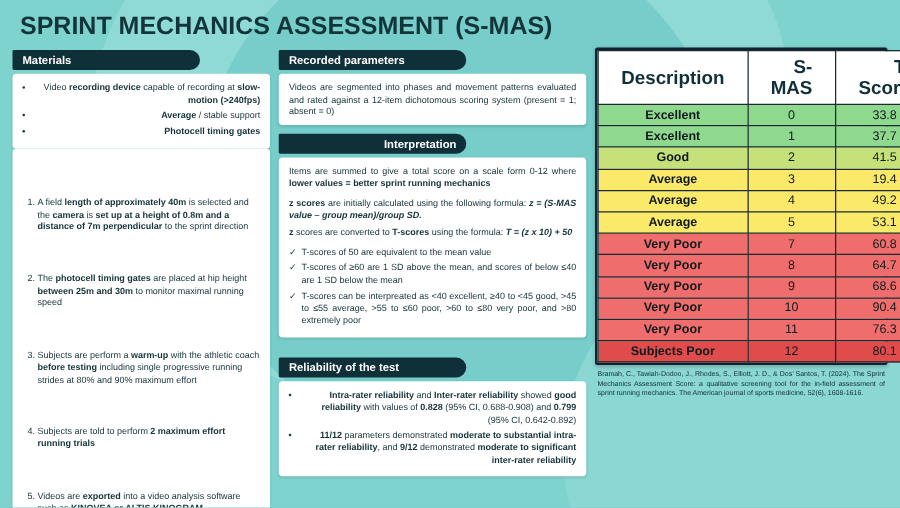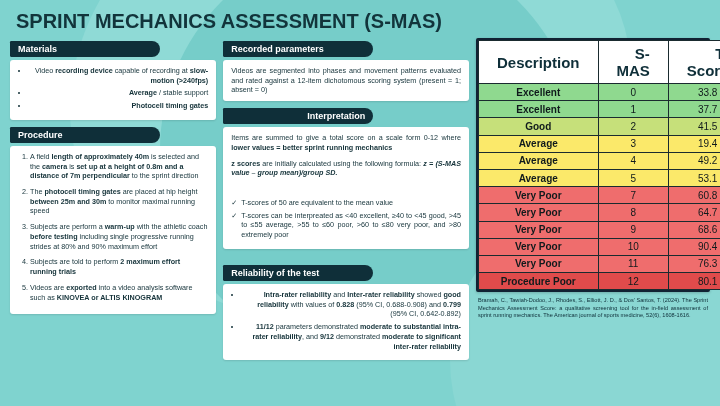--- a/index.html
+++ b/index.html
@@ -49,28 +49,28 @@
     border-radius:2px 14px 14px 2px; margin-bottom:3px;
   }
   .card {
     background:#fff; border-radius:3px; padding:6px 8px 6px 8px;
     font-size:7.2px; color:#15333a; line-height:1.35;
     box-shadow:0 1px 2px rgba(0,0,0,.12);
   }
   ul.dots { margin:0; padding-left:11px;text-align:right; }
   ul.dots li { margin-bottom:3px; }
   ol.nums { margin:0; padding-left:12px; }
-  ol.nums li { margin-bottom:6px; }
+  ol.nums li { margin-bottom:6px;margin-top:32px; }
   .justify { text-align:justify; }
   b { font-weight:bold; }
   i { font-style:italic; }
   .checks { margin:0; padding:0; list-style:none; }
   .checks li { margin-bottom:3px; padding-left:10px; position:relative; }
   .checks li:before { content:"\2713"; position:absolute; left:0; top:0; }
-  .mb4 { margin-bottom:20px; }
+  .mb4 { margin-bottom:4px; }
   .mb6 { margin-bottom:6px; }
 
   
   .table-wrap {
     background:#fff; border:2px solid #123; padding:0; border-radius:2px;
     box-shadow:0 1px 3px rgba(0,0,0,.2);
   }
   table { border-collapse:collapse; width:100%; }
   th {
     background:#fff; color:#0f2f39; font-size:15px; font-weight:bold;
@@ -106,43 +106,44 @@
 
       <div class="sec-head">Materials</div>
       <div class="card">
         <ul class="dots">
           <li>Video <b>recording device</b> capable of recording at <b>slow-motion (&gt;240fps)</b></li>
           <li><b>Average</b> / stable support</li>
           <li><b>Photocell timing gates</b></li>
         </ul>
       </div>
 
-      <div class="sec-head" style="margin-top:7px;">Procedure</div>
       <div class="card">
         <ol class="nums">
           <li>A field <b>length of approximately 40m</b> is selected and the <b>camera</b> is <b>set up at a height of 0.8m and a distance of 7m perpendicular</b> to the sprint direction</li>
           <li>The <b>photocell timing gates</b> are placed at hip height <b>between 25m and 30m</b> to monitor maximal running speed</li>
           <li>Subjects are perform a <b>warm-up</b> with the athletic coach <b>before testing</b> including single progressive running strides at 80% and 90% maximum effort</li>
           <li>Subjects are told to perform <b>2 maximum effort running trials</b></li>
           <li>Videos are <b>exported</b> into a video analysis software such as <b>KINOVEA or ALTIS KINOGRAM</b></li>
         </ol>
       </div>
     </div>
 
     <div class="col-mid">
 
       <div class="sec-head">Recorded parameters</div>
       <div class="card justify">Videos are segmented into phases and movement patterns evaluated and rated against a 12-item dichotomous scoring system (present = 1; absent = 0)</div>
 
       <div class="sec-head" style="margin-top:7px;text-align:right;">Interpretation</div>
       <div class="card justify">
         <div class="mb6">Items are summed to give a total score on a scale form 0-12 where <b>lower values = better sprint running mechanics</b></div>
         <div class="mb4"><b>z scores</b> are initially calculated using the following formula: <i><b>z = (S-MAS value – group mean)/group SD.</b></i></div>
+        <div class="mb6"><b>z</b> scores are converted to <b>T-scores</b> using the formula: <i><b>T = (z x 10) + 50</b></i></div>
         <ul class="checks">
           <li>T-scores of 50 are equivalent to the mean value</li>
+          <li>T-scores of ≥60 are 1 SD above the mean, and scores of below ≤40 are 1 SD below the mean</li>
           <li>T-scores can be interpreated as &lt;40 excellent, ≥40 to &lt;45 good, &gt;45 to ≤55 average, &gt;55 to ≤60 poor, &gt;60 to ≤80 very poor, and &gt;80 extremely poor</li>
         </ul>
       </div>
 
       <div class="sec-head" style="margin-top:16px;">Reliability of the test</div>
       <div class="card justify">
         <ul class="dots">
           <li><b>Intra-rater reliability</b> and <b>Inter-rater reliability</b> showed <b>good reliability</b> with values of <b>0.828</b> (95% CI, 0.688-0.908) and <b>0.799</b> (95% CI, 0.642-0.892)</li>
           <li><b>11/12</b> parameters demonstrated <b>moderate to substantial intra-rater reliability</b>, and <b>9/12</b> demonstrated <b>moderate to significant inter-rater reliability</b></li>
         </ul>
@@ -209,21 +210,21 @@
                 <td class="desc">Very Poor</td>
                 <td>10</td>
                 <td>90.4</td>
               </tr>
               <tr style="background: rgb(239, 109, 109);">
                 <td class="desc">Very Poor</td>
                 <td>11</td>
                 <td>76.3</td>
               </tr>
               <tr style="background: rgb(224, 75, 75);">
-                <td class="desc">Procedure Poor</td>
+                <td class="desc">Subjects Poor</td>
                 <td>12</td>
                 <td>80.1</td>
               </tr>
             </tbody>
         </table>
       </div>
       <div class="ref">Bramah, C., Tawiah-Dodoo, J., Rhodes, S., Elliott, J. D., &amp; Dos’ Santos, T. (2024). The Sprint Mechanics Assessment Score: a qualitative screening tool for the in-field assessment of sprint running mechanics. The American journal of sports medicine, 52(6), 1608-1616.</div>
     </div>
 
   </div>

